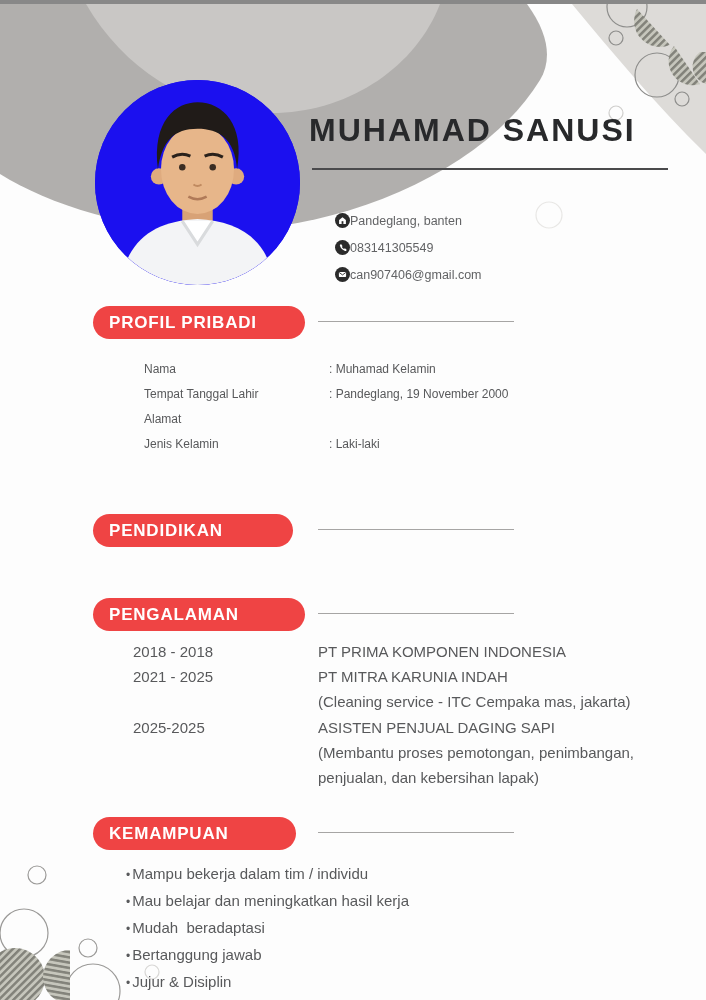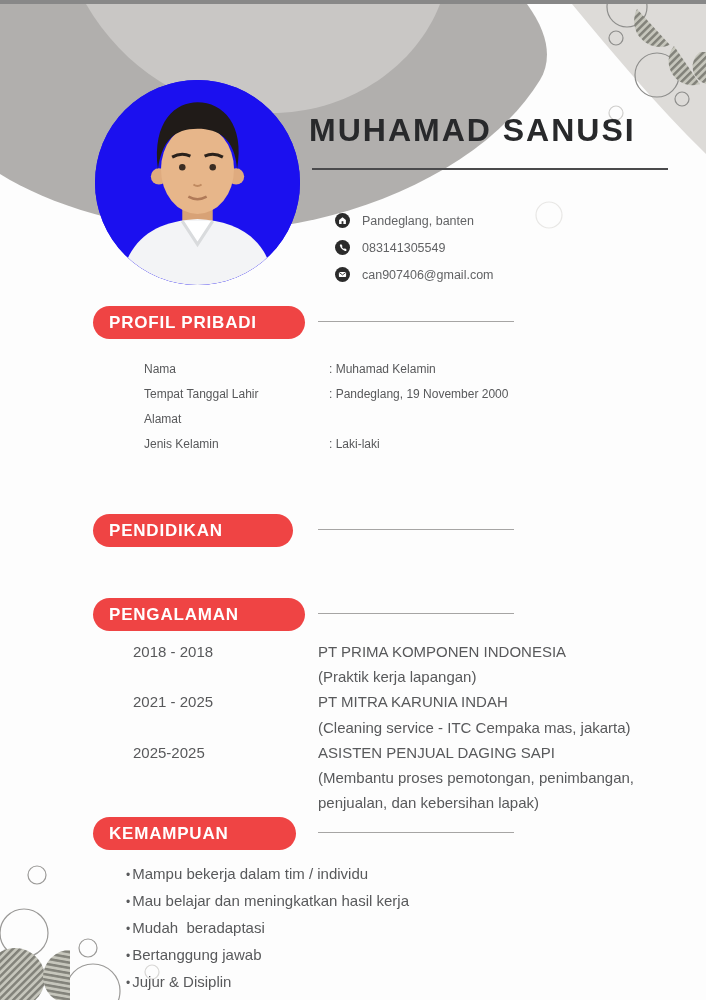--- a/index.html
+++ b/index.html
@@ -14,21 +14,21 @@
     position:absolute;left:95px;top:76px;width:205px;height:205px;
     border-radius:50%;overflow:hidden;background:#1b10ef;
   }
   .photo svg{display:block;width:100%;height:100%;}
   .name{
     position:absolute;left:309px;top:108px;margin:0;
     font-size:32px;font-weight:bold;letter-spacing:2px;color:#28292b;white-space:nowrap;
   }
   .name-underline{position:absolute;left:312px;top:164px;width:356px;height:2px;background:#4a4a4c;}
   .contacts{position:absolute;left:335px;top:209px;display:flex;flex-direction:column;gap:12px;}
-  .contact-row{display:flex;align-items:center;gap:12px;font-size:12.5px;color:#626365;}
+  .contact-row{display:flex;align-items:center;font-size:12.5px;color:#626365;}
   .cicon{width:15px;height:15px;flex:0 0 15px;}
   .cicon svg{display:block;width:15px;height:15px;}
   .pill{
     position:absolute;left:93px;height:33px;background:#ef4444;border-radius:17px;
     color:#fff;font-weight:bold;font-size:17px;letter-spacing:0.8px;
     display:flex;align-items:center;padding-left:16px;box-sizing:border-box;white-space:nowrap;
   }
   .hline{position:absolute;left:318px;width:196px;height:1px;background:#a6a5a4;}
   .fields{position:absolute;left:144px;top:353px;width:566px;font-size:12px;line-height:25px;}
   .frow{display:grid;grid-template-columns:185px 1fr;}
@@ -163,21 +163,20 @@
   <div class="pill" style="top:510px;width:200px">PENDIDIKAN</div>
   <div class="hline" style="top:525px"></div>
 
   <div class="pill" style="top:594px;width:212px">PENGALAMAN</div>
   <div class="hline" style="top:609px"></div>
   <div class="entries" style="top:635px">
     <div class="erow">
       <span class="period">2018 - 2018</span>
       <span>
         <span class="vline">PT PRIMA KOMPONEN INDONESIA</span>
-        <span class="vline">(Praktik kerja lapangan)</span>
       </span>
     </div>
     <div class="erow">
       <span class="period">2021 - 2025</span>
       <span>
         <span class="vline">PT MITRA KARUNIA INDAH</span>
         <span class="vline">(Cleaning service - ITC Cempaka mas, jakarta)</span>
       </span>
     </div>
     <div class="erow">

